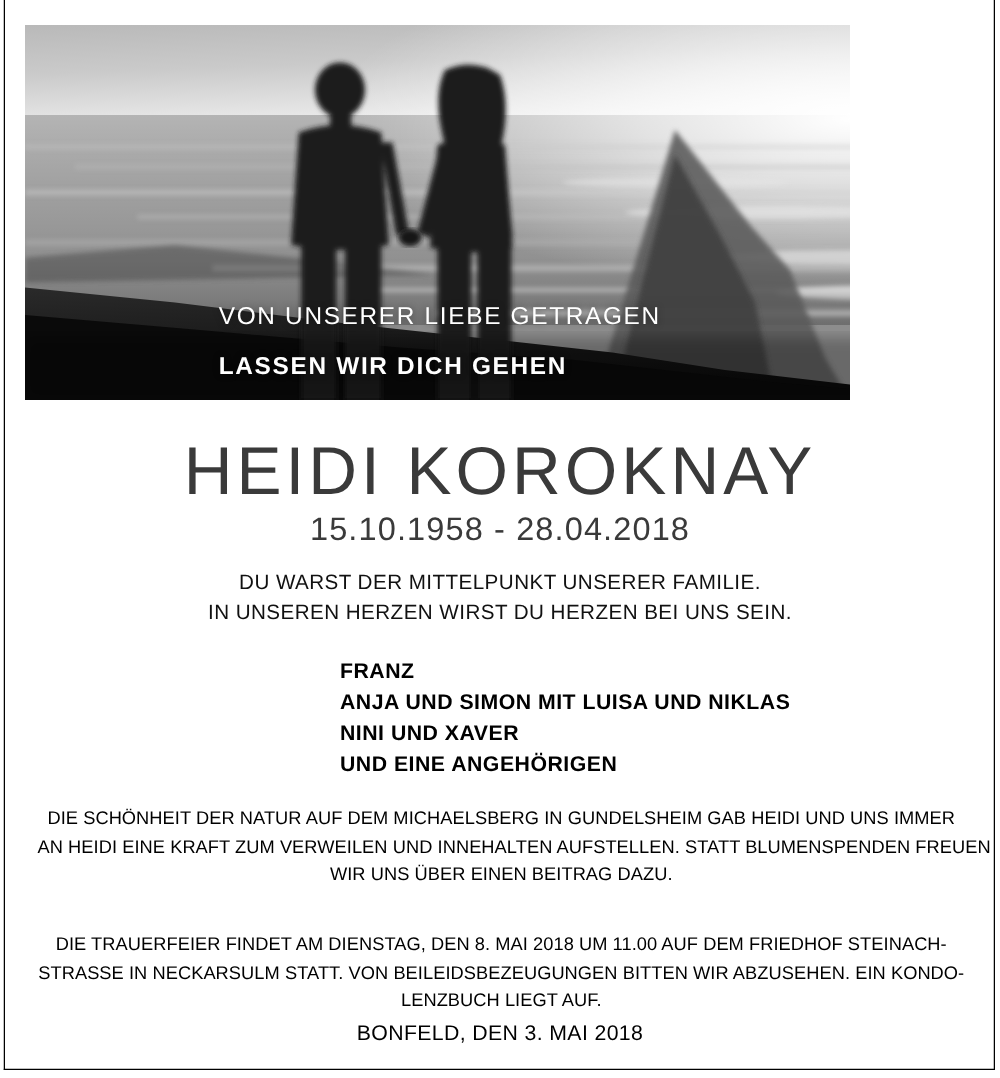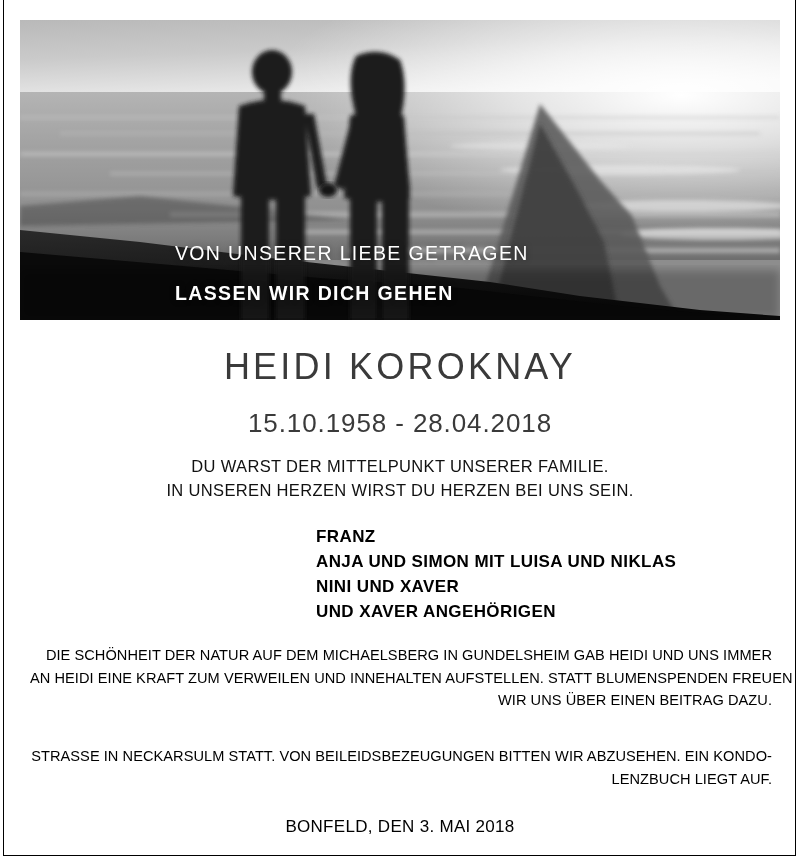--- a/index.html
+++ b/index.html
@@ -28,21 +28,21 @@
   }
   .rule-left  { left: 3px;  top: 0;    width: 1px;  height: 856px; }
   .rule-right { left: 795px; top: 0;   width: 1px;  height: 856px; }
   .rule-bottom{ left: 3px;  top: 855px; width: 793px; height: 1px; }
 
   
   .photo {
     position: absolute;
     left: 20px;
     top: 20px;
-    width: 760px;
+    width: 660px;
     height: 300px;
     overflow: hidden;
     background: #8d8d8d;
   }
 
   .photo svg {
     display: block;
     width: 760px;
     height: 300px;
   }
@@ -76,21 +76,21 @@
   }
 
   
   .deceased-name {
     position: absolute;
     left: 0;
     top: 346px;
     width: 800px;
     text-align: center;
     color: #3a3a3a;
-    font-size: 36px;
+    font-size: 54px;
     font-weight: 300;
     letter-spacing: 3.2px;
     white-space: nowrap;
   }
 
   .deceased-dates {
     position: absolute;
     left: 0;
     top: 408px;
     width: 800px;
@@ -122,33 +122,33 @@
     position: absolute;
     left: 272px;
     top: 524px;
     color: #000000;
     font-size: 17px;
     font-weight: bold;
     letter-spacing: 0.4px;
     line-height: 25px;
     text-align: left;
   }
-  .mourners div { white-space: nowrap; margin-left: 44px; }
+  .mourners div { white-space: nowrap; }
 
   
   .body-text {
     position: absolute;
     left: 30px;
     width: 742px;
     color: #000000;
     font-size: 14.6px;
     font-weight: 500;
     letter-spacing: 0.05px;
     line-height: 22.5px;
-    text-align: right;
+    text-align: center;
   }
   .body-text div { white-space: nowrap; }
 
   .para-memorial { top: 644px; }
   .para-service  { top: 745px; }
 
   .closing-line {
     position: absolute;
     left: 0;
     top: 817px;
@@ -293,29 +293,30 @@
 
   <div class="epitaph">
     <div>DU WARST DER MITTELPUNKT UNSERER FAMILIE.</div>
     <div>IN UNSEREN HERZEN WIRST DU HERZEN BEI UNS SEIN.</div>
   </div>
 
   <div class="mourners">
     <div>FRANZ</div>
     <div>ANJA UND SIMON MIT LUISA UND NIKLAS</div>
     <div>NINI UND XAVER</div>
-    <div>UND XAVER ANGEHÖRIGEN</div>
+    <div>UND EINE ANGEHÖRIGEN</div>
   </div>
 
   <div class="body-text para-memorial">
     <div>DIE SCHÖNHEIT DER NATUR AUF DEM MICHAELSBERG IN GUNDELSHEIM GAB HEIDI UND UNS IMMER</div>
     <div>AN HEIDI EINE KRAFT ZUM VERWEILEN UND INNEHALTEN AUFSTELLEN. STATT BLUMENSPENDEN FREUEN</div>
     <div>WIR UNS ÜBER EINEN BEITRAG DAZU.</div>
   </div>
 
   <div class="body-text para-service">
+    <div>DIE TRAUERFEIER FINDET AM DIENSTAG, DEN 8. MAI 2018 UM 11.00 AUF DEM FRIEDHOF STEINACH-</div>
     <div>STRASSE IN NECKARSULM STATT. VON BEILEIDSBEZEUGUNGEN BITTEN WIR ABZUSEHEN. EIN KONDO-</div>
     <div>LENZBUCH LIEGT AUF.</div>
   </div>
 
   <div class="closing-line">BONFELD, DEN 3. MAI 2018</div>
 
 </div>
 
 </body></html>

